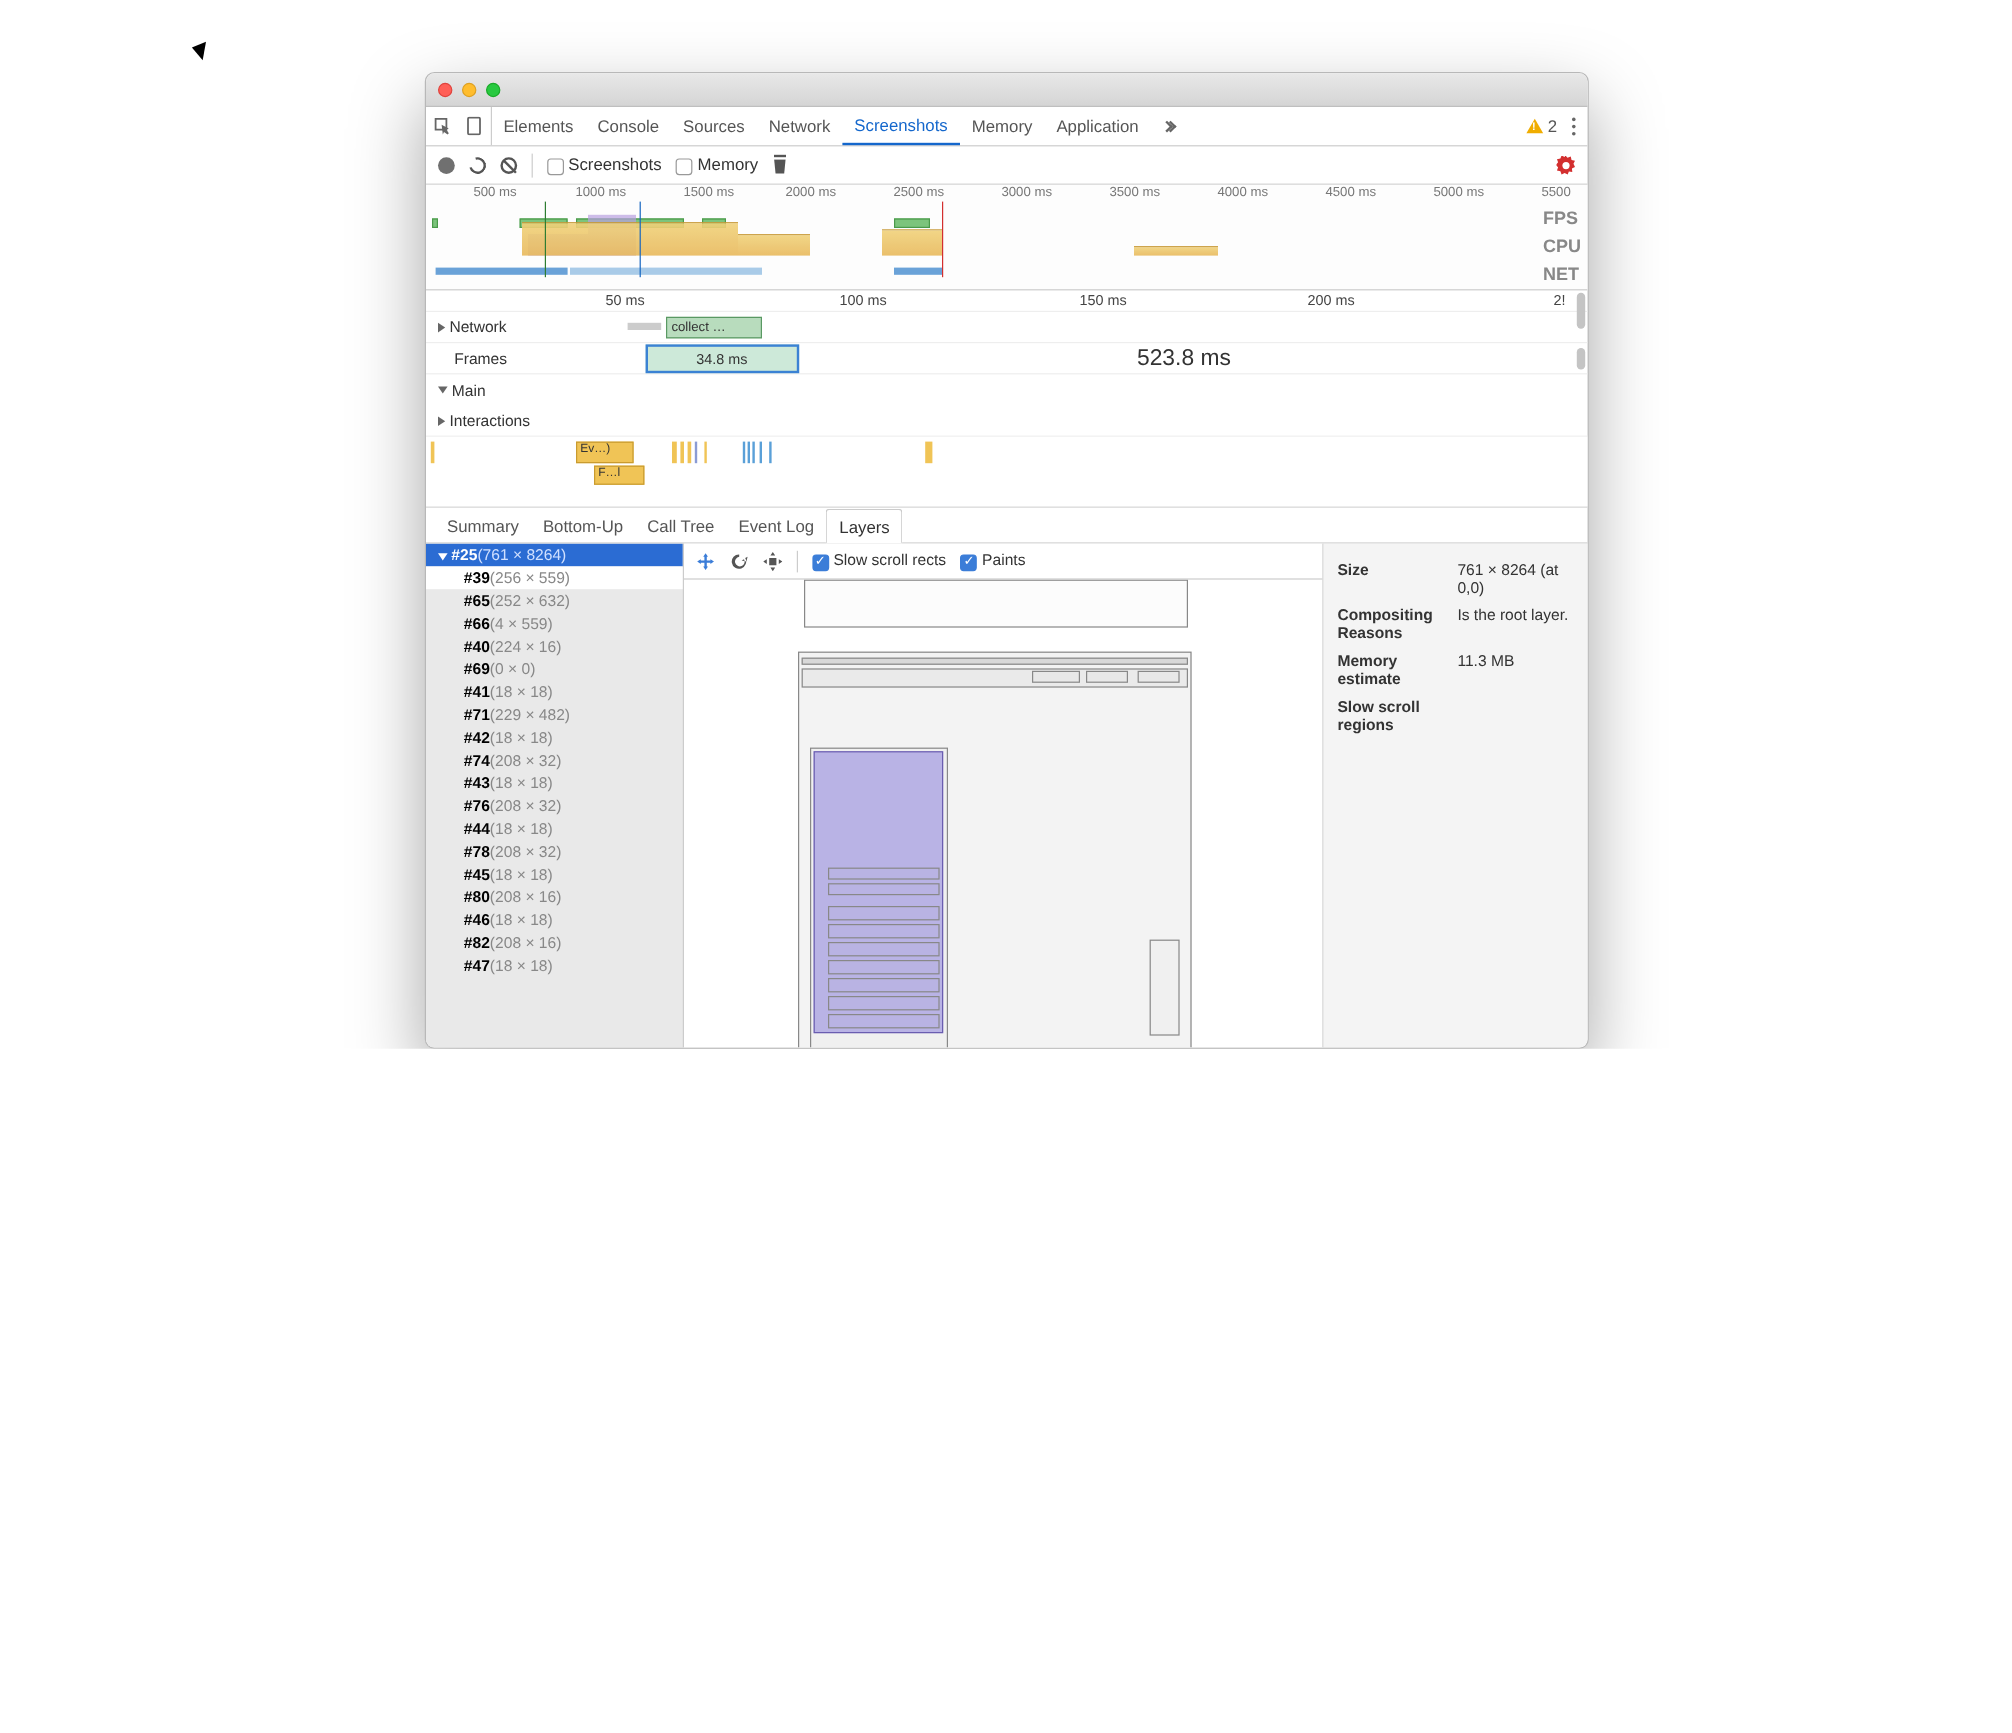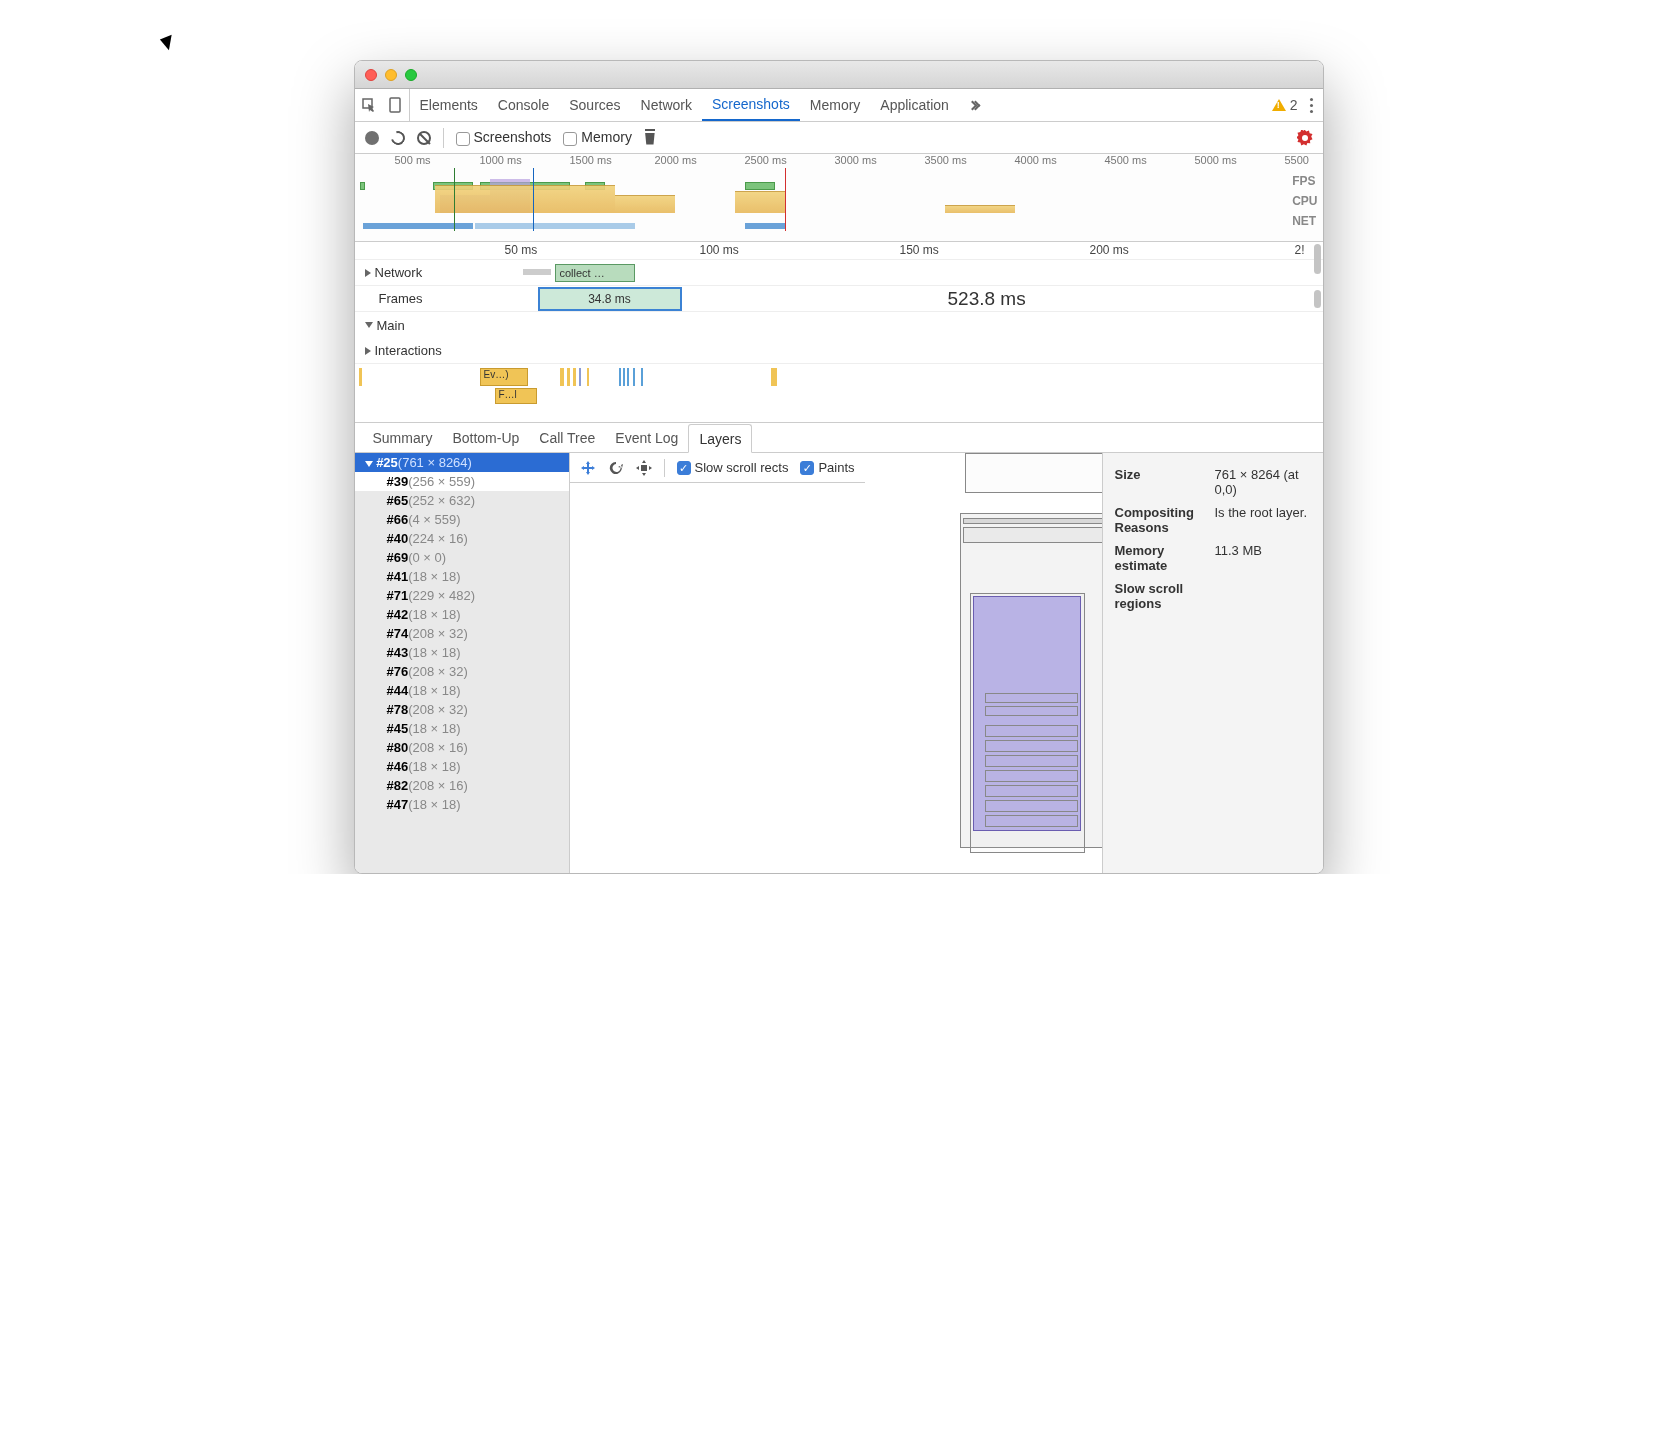--- a/index.html
+++ b/index.html
@@ -75,21 +75,21 @@
 .gear-red::after{content:"";position:absolute;width:6px;height:6px;border-radius:50%;background:#fff;top:5px;left:5px;}
 
 .overview{
   height:88px;
   border-bottom:1px solid #ccc;
   position:relative;
   background:#fdfdfd;
 }
 .ov-ticks{position:absolute;top:0;left:0;right:0;display:flex;font-size:11px;color:#777;}
 .ov-ticks span{position:absolute;top:0;}
-.ov-side{position:absolute;right:0;top:20px;display:flex;flex-direction:column;font-size:12px;color:#888;font-weight:bold;gap:6px;padding-right:5px;}
+.ov-side{position:absolute;right:0;top:20px;display:flex;flex-direction:column;font-size:15px;color:#888;font-weight:bold;gap:6px;padding-right:5px;}
 .ov-chart{position:absolute;top:14px;left:0;right:32px;bottom:10px;}
 .ov-blob{position:absolute;bottom:18px;height:28px;background:linear-gradient(#f1d27a,#e8b95c);border-top:1px solid #c89b3a;opacity:.9;}
 .ov-purple{position:absolute;bottom:18px;height:26px;background:#b8a0e0;opacity:.7;}
 .ov-net{position:absolute;bottom:2px;height:6px;background:#6aa2d8;}
 .ov-net2{position:absolute;bottom:2px;height:6px;background:#a9cbe8;}
 .ov-vline{position:absolute;top:0;bottom:0;width:1px;}
 .ov-green-bar{position:absolute;top:14px;height:8px;background:#7cc47c;border:1px solid #4a9a4a;}
 
 .timeline{
   position:relative;
@@ -137,21 +137,21 @@
 .ltree .node.hov{background:#ffffff;}
 .ltree .node .dim{color:#888;}
 .ltree .node.sel .dim{color:#d0e0ff;}
 .ltree .child{padding-left:32px;}
 
 .lviewer{
   flex:1;
   background:#fff;
   border-right:1px solid #ccc;
   display:flex;
-  flex-direction:row;
+  flex-direction:column;
 }
 .lviewer-tb{
   height:30px;
   border-bottom:1px solid #ccc;
   display:flex;
   align-items:center;
   gap:12px;
   padding:0 10px;
   font-size:13px;
   color:#333;
@@ -306,21 +306,21 @@
       <div style="position:absolute;left:168px;top:9px;width:28px;height:6px;background:#ccc;"></div>
       <div class="net-box" style="left:200px;width:80px;">
           <span>collect …</span>
         </div>
     </div>
     <div class="tl-row">
       <div class="tl-label">
           <span style="width:10px"></span>
           <span>Frames</span>
         </div>
-      <div class="frame-box sel" style="left:183px;width:144px;">
+      <div class="frame-box sel" style="left:183px;width:128px;">
           <span>34.8 ms</span>
         </div>
       <div style="position:absolute;left:593px;font-size:19px;color:#333;">523.8 ms</div>
       <div class="scroll-thumb-v" style="top:4px;height:18px;right:2px;"></div>
     </div>
     <div class="tl-row" style="border-bottom:none;">
       <div class="tl-label">
           <span class="tri down"></span>
           <span>Main</span>
         </div>

